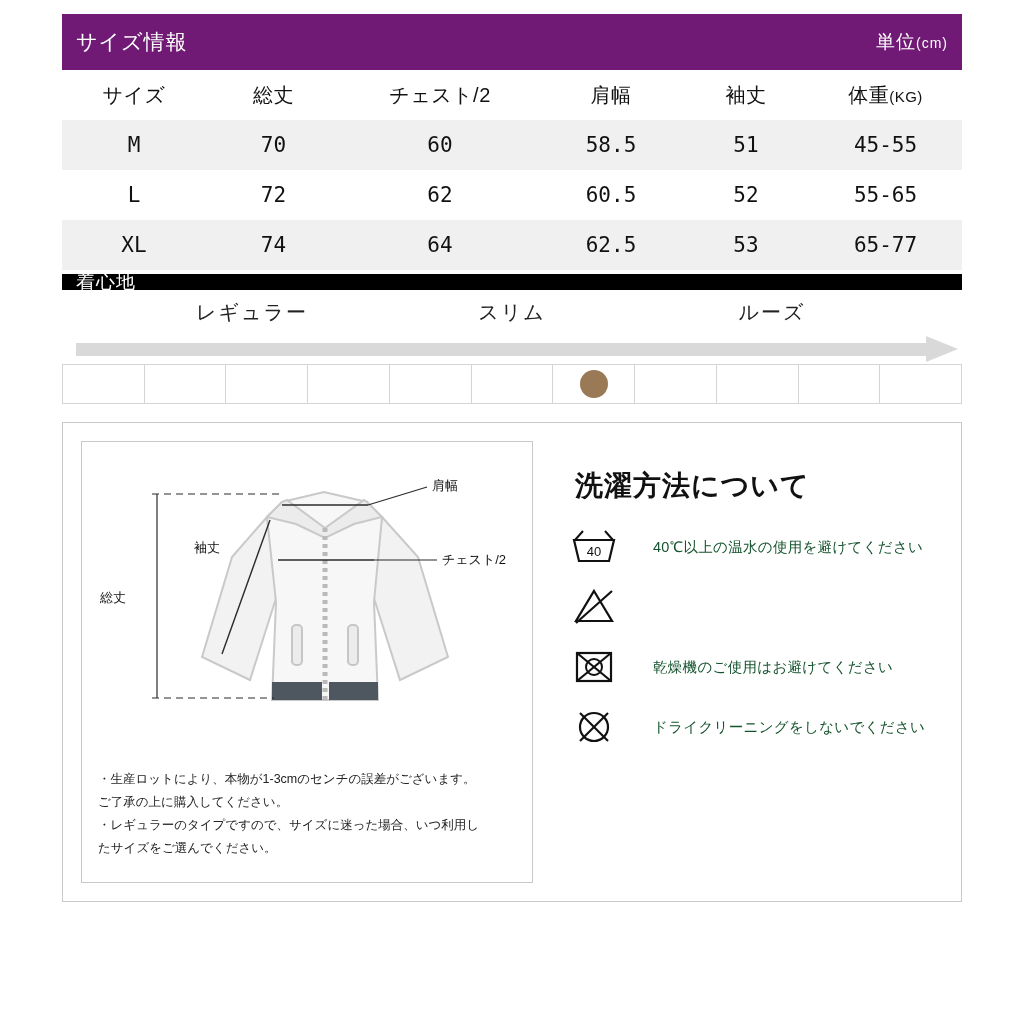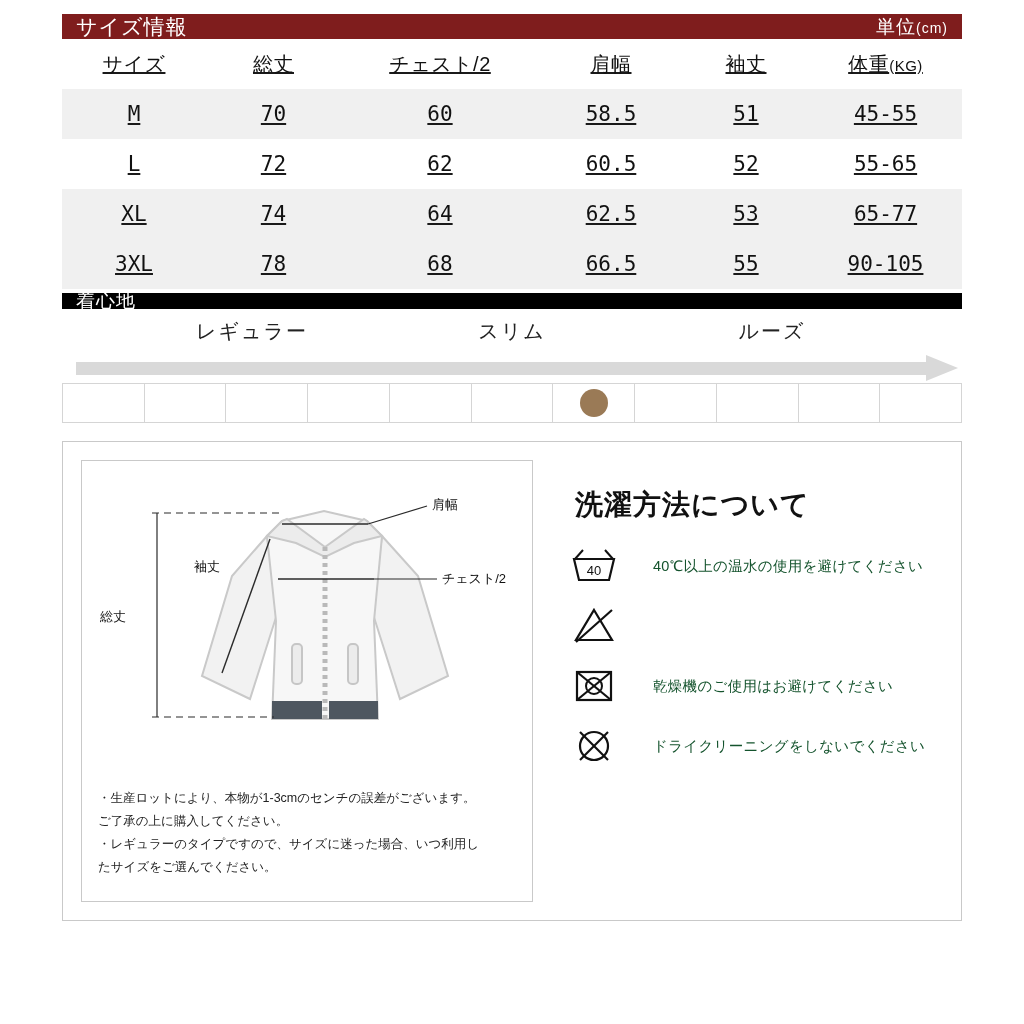--- a/index.html
+++ b/index.html
@@ -22,44 +22,43 @@
     padding: 14px 62px 0 62px;
     position: relative;
   }
 
   
   .size-block {
     width: 900px;
     margin: 0 auto;
   }
   .title-bar {
-    background: #7f1d1d;
+    background: #701a75;
     color: #ffffff;
-    height: 25px;
+    height: 56px;
     display: flex;
     align-items: center;
     justify-content: space-between;
     padding: 0 14px;
     box-sizing: border-box;
     font-size: 21px;
     letter-spacing: 1px;
   }
   .title-bar .unit {
     font-size: 19px;
   }
   .title-bar .unit .small {
     font-size: 14px;
   }
 
   table.size-table {
     width: 100%;
     border-collapse: collapse;
     table-layout: fixed;
     font-family: "DejaVu Sans Mono", monospace;
-    text-decoration: underline;
   }
   table.size-table th,
   table.size-table td {
     text-align: center;
     font-weight: normal;
     font-size: 21px;
     height: 48px;
     color: #111;
   }
   table.size-table th {
@@ -256,28 +255,20 @@
           <td>55-65</td>
         </tr>
         <tr class="odd">
           <td>XL</td>
           <td>74</td>
           <td>64</td>
           <td>62.5</td>
           <td>53</td>
           <td>65-77</td>
         </tr>
-        <tr class="odd">
-          <td>3XL</td>
-          <td>78</td>
-          <td>68</td>
-          <td>66.5</td>
-          <td>55</td>
-          <td>90-105</td>
-        </tr>
       </tbody>
     </table>
 
     <div class="fit-bar">
       <span>着心地</span>
     </div>
 
     <div class="fit-labels">
       <span class="spacer"></span>
       <span>レギュラー</span>

